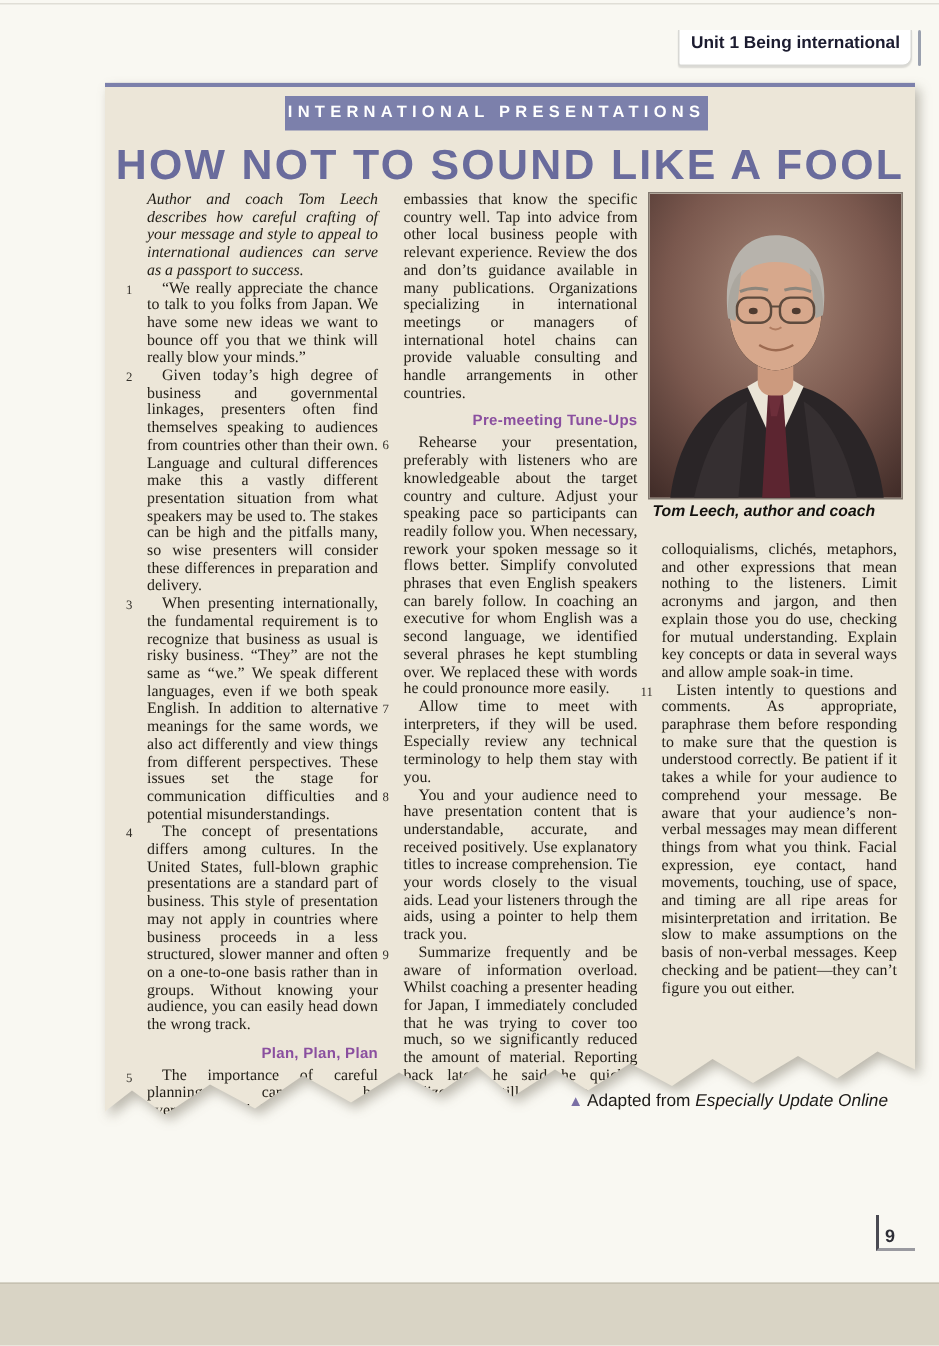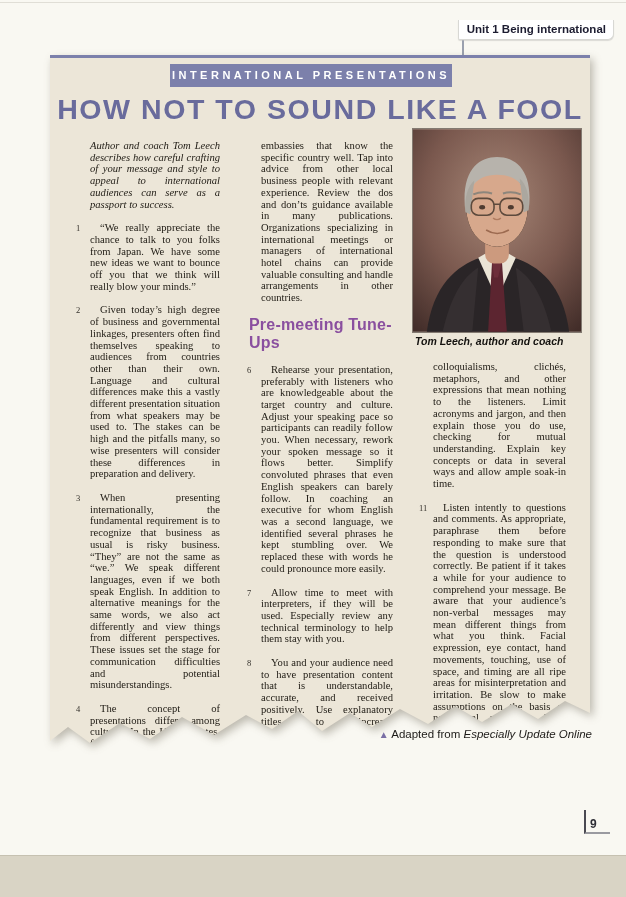--- a/index.html
+++ b/index.html
@@ -1,54 +1,54 @@
 <!DOCTYPE html>
 <html><head>
 <meta charset="utf-8">
 <style>
   html,body{margin:0;padding:0;}
   body{width:626px;height:897px;position:relative;background:#f9f8f2;
        font-family:"Liberation Serif",serif;overflow:hidden;}
   .topline{position:absolute;top:2px;left:0;width:626px;height:1px;background:#e0ded6;}
 
   
-  .unit-tab{position:absolute;top:20px;right:12px;display:flex;align-items:stretch;flex-direction:column;}
+  .unit-tab{position:absolute;top:20px;right:12px;display:flex;align-items:stretch;}
   .unit-tab .label{background:#ffffff;border:1px solid #d8d8d4;border-top:none;
       border-radius:0 0 6px 2px;padding:3px 7px 4px 8px;
       font-family:"Liberation Sans",sans-serif;font-weight:700;font-size:11.5px;
       color:#1c1c30;box-shadow:0 1px 1px rgba(0,0,0,.12);}
   .unit-tab .vbar{width:2px;background:#9aa0ae;margin-left:4px;height:24px;border-radius:1px;}
 
   
-  .card-wrap{position:absolute;left:50px;top:55px;width:487px;height:700px;
+  .card-wrap{position:absolute;left:70px;top:55px;width:487px;height:700px;
       filter:drop-shadow(3px 4px 4px rgba(90,82,62,.38));}
   .card{width:540px;height:700px;background:#ece6d8;border-top:3px solid #7c80ab;
       box-sizing:border-box;position:relative;
       clip-path:polygon(0 0,540px 0,540px 658px,515px 646px,488px 664px,462px 649px,
       432px 667px,405px 651px,378px 669px,350px 654px,322px 672px,300px 658px,
       272px 676px,248px 656px,222px 674px,196px 660px,164px 680px,132px 662px,
       100px 684px,70px 668px,40px 688px,18px 672px,0 686px);}
   .banner{position:absolute;left:120px;top:6px;width:282px;height:23px;line-height:23px;
       background:#7c80ab;color:#fff;text-align:center;
       font-family:"Liberation Sans",sans-serif;font-weight:700;font-size:11px;
       letter-spacing:3.5px;}
   .title{position:absolute;top:36px;left:0;width:540px;text-align:center;
       font-family:"Liberation Sans",sans-serif;font-weight:700;font-size:28px;
       letter-spacing:1.5px;color:#696b9c;white-space:nowrap;transform:scaleX(1.02);}
 
   .columns{position:absolute;left:12px;top:70px;width:516px;display:flex;}
   .col{box-sizing:border-box;padding-left:16px;position:relative;}
   .col1{width:170px;} .col2{width:172px;margin-left:1px;} .col3{width:173px;}
-  .col p{margin:12px;font-size:10.6px;line-height:11.7px;text-align:justify;color:#242019;}
+  .col p{margin:0;font-size:10.6px;line-height:11.7px;text-align:justify;color:#242019;}
   .col p.num-para{text-indent:10px;position:relative;}
   .col p .pnum{position:absolute;left:-14px;top:1px;text-indent:0;
       font-size:8.5px;color:#33302a;}
   .intro{font-style:italic;font-size:10.8px;line-height:11.9px;}
-  .subhead{font-family:"Liberation Sans",sans-serif;font-weight:700;font-size:16px;
-      color:#8a4f9f;text-align:left;margin:7px 0 4px 0;letter-spacing:.2px;}
+  .subhead{font-family:"Liberation Sans",sans-serif;font-weight:700;font-size:10px;
+      color:#8a4f9f;text-align:right;margin:7px 0 4px 0;letter-spacing:.2px;}
 
   
   .photo{margin:0 -12px 0 -9px;width:170px;height:205px;display:block;
       border:1px solid rgba(45,32,30,.55);box-sizing:border-box;}
   .caption{font-family:"Liberation Sans",sans-serif;font-weight:700;font-style:italic;
       font-size:10.5px;color:#14120f;margin:2px 0 14px -6px;text-align:left;text-indent:0;}
 
   
   .attribution{position:absolute;right:34px;top:727px;text-align:right;
       font-family:"Liberation Sans",sans-serif;font-size:11.5px;color:#1d1b18;

